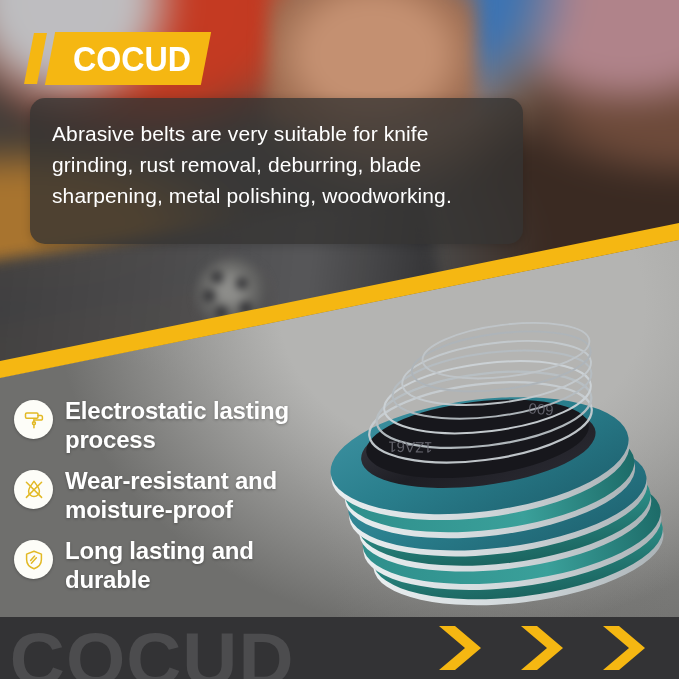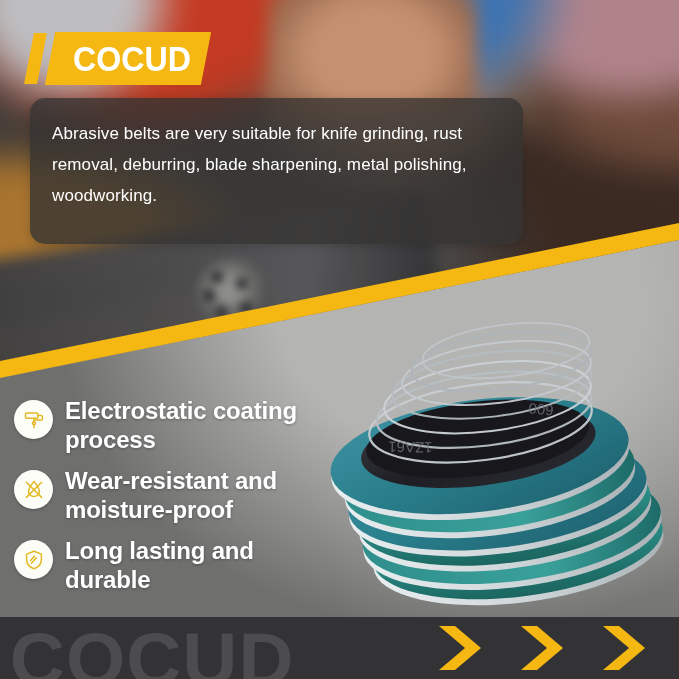--- a/index.html
+++ b/index.html
@@ -68,21 +68,21 @@
   
   .desc-box{
     position:absolute;left:30px;top:98px;width:493px;height:146px;
     background:rgba(52,51,50,.78);
     border-radius:15px;
     box-shadow:0 2px 10px rgba(0,0,0,.18);
   }
   .desc-text{
     position:absolute;left:22px;top:20px;width:452px;
     color:#ffffff;
-    font-size:17px;
+    font-size:21px;
     line-height:31px;
     letter-spacing:.1px;
   }
 
   
   .logo{
     position:absolute;left:29px;top:32px;height:53px;
   }
   .logo-slash{
     position:absolute;left:0;top:1px;width:13px;height:51px;
@@ -282,21 +282,21 @@
       <div class="feature">
         <span class="feat-badge">
           <svg width="24" height="24" viewBox="0 0 24 24" fill="none" stroke="#e2b925" stroke-width="1.5" stroke-linecap="round" stroke-linejoin="round">
             <rect x="3.5" y="5" width="12.5" height="5.2" rx="1.2"></rect>
             <path d="M16 7.6h3.2a1.2 1.2 0 0 1 1.2 1.2v2.1a1.2 1.2 0 0 1-1.2 1.2h-7.3"></path>
             <path d="M11.9 12.1v2"></path>
             <rect x="10.6" y="14" width="2.7" height="2.4" rx=".6"></rect>
             <path d="M11.95 16.4v3.4"></path>
           </svg>
         </span>
-        <span class="feat-label">Electrostatic coating process</span>
+        <span class="feat-label">Electrostatic lasting process</span>
       </div>
 
       <div class="feature">
         <span class="feat-badge">
           <svg width="24" height="24" viewBox="0 0 24 24" fill="none" stroke="#e2b925" stroke-width="1.5" stroke-linecap="round" stroke-linejoin="round">
             <path d="M12 3.4C9.4 7 6.6 9.9 6.6 13.2a5.4 5.4 0 0 0 10.8 0C17.4 9.9 14.6 7 12 3.4Z"></path>
             <path d="M4.4 4.2 19.6 19.4"></path>
             <path d="M19.6 4.2 4.4 19.4"></path>
           </svg>
         </span>

